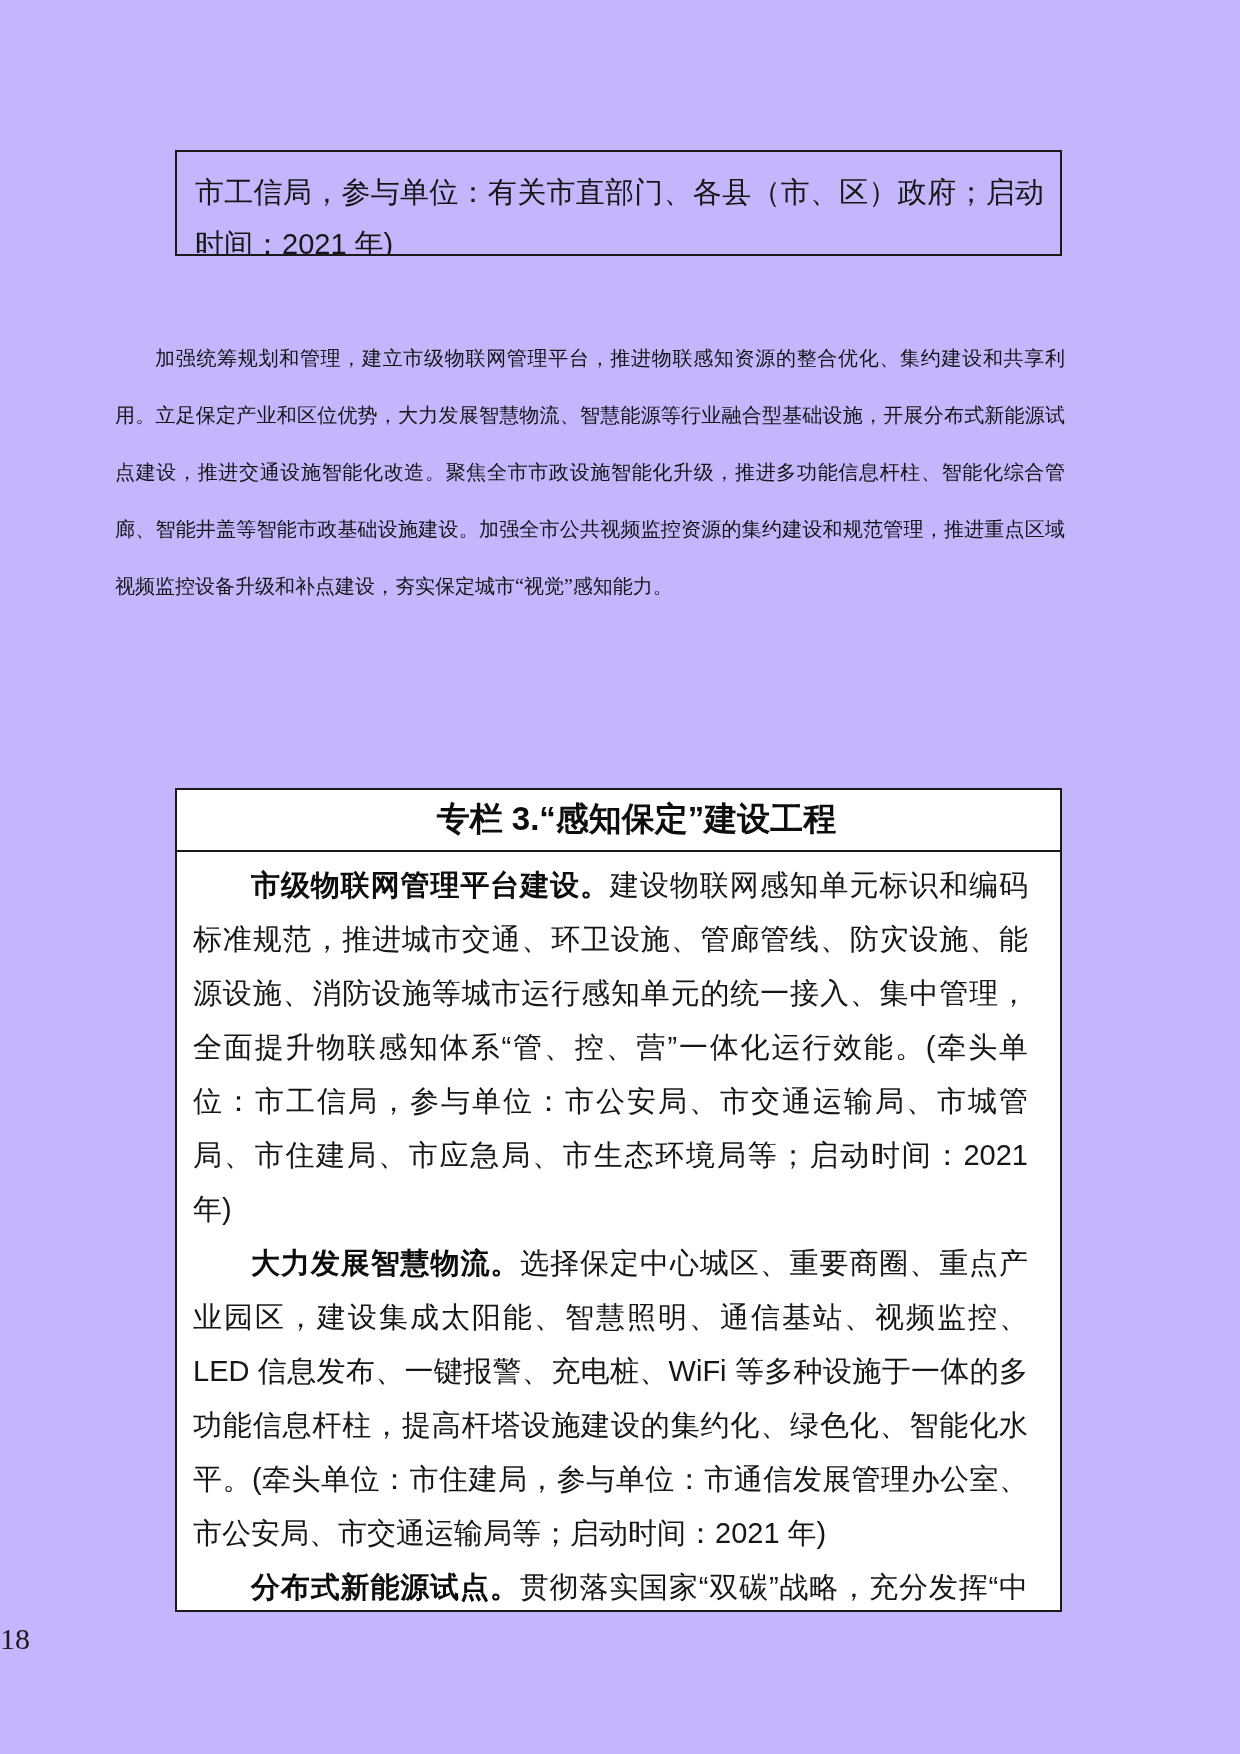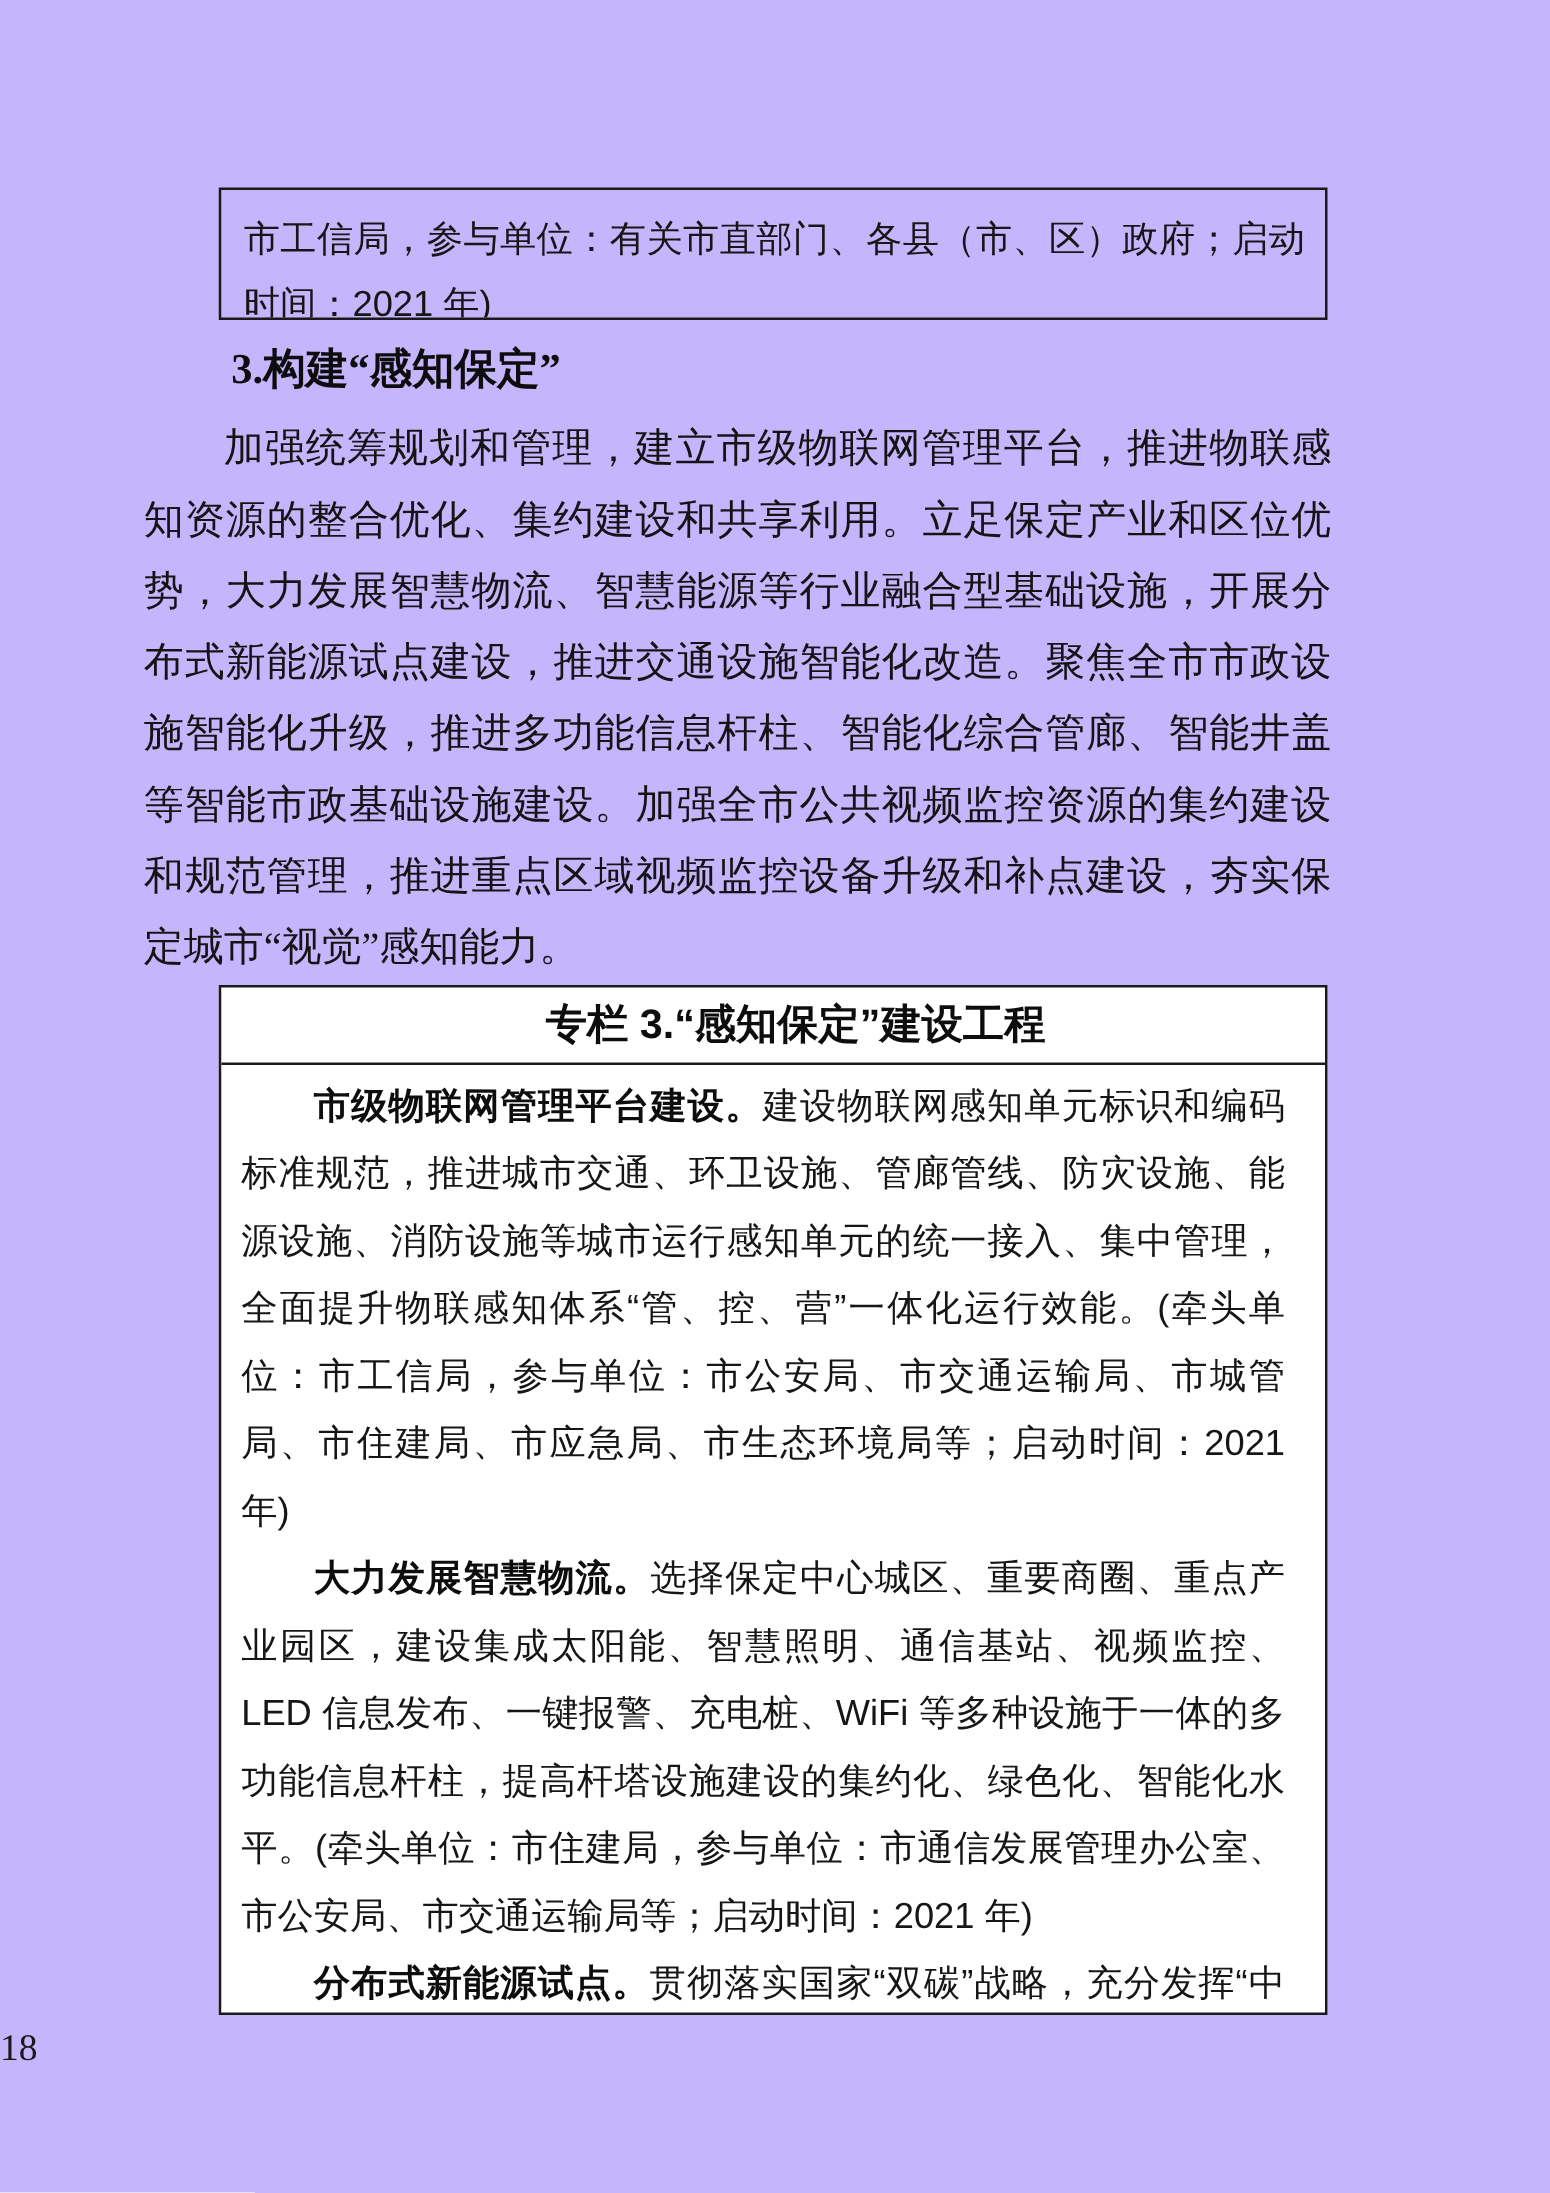--- a/index.html
+++ b/index.html
@@ -47,21 +47,21 @@
     white-space: nowrap;
   }
 
   
   #body-para {
     position: absolute;
     left: 115px;
     top: 330px;
     width: 950px;
     font-family: "Liberation Serif", serif;
-    font-size: 32px;
+    font-size: 20px;
     line-height: 57px;
     text-align: justify;
     text-indent: 2em;
     color: #141414;
   }
 
   
   #panel {
     position: absolute;
     left: 175px;
@@ -116,21 +116,20 @@
 </style>
 </head>
 <body>
 
 <div id="page">
 
   <div id="cont-box">
     <span>市工信局，参与单位：有关市直部门、各县（市、区）政府；启动时间：2021 年)</span>
   </div>
 
-  <div id="heading">3.构建“感知保定”</div>
 
   <div id="body-para">加强统筹规划和管理，建立市级物联网管理平台，推进物联感知资源的整合优化、集约建设和共享利用。立足保定产业和区位优势，大力发展智慧物流、智慧能源等行业融合型基础设施，开展分布式新能源试点建设，推进交通设施智能化改造。聚焦全市市政设施智能化升级，推进多功能信息杆柱、智能化综合管廊、智能井盖等智能市政基础设施建设。加强全市公共视频监控资源的集约建设和规范管理，推进重点区域视频监控设备升级和补点建设，夯实保定城市“视觉”感知能力。</div>
 
   <div id="panel">
     <div id="panel-title">专栏 3.“感知保定”建设工程</div>
     <div id="panel-body">
       <p class="panel-para">
         <span class="panel-lead">市级物联网管理平台建设。</span><span>建设物联网感知单元标识和编码标准规范，推进城市交通、环卫设施、管廊管线、防灾设施、能源设施、消防设施等城市运行感知单元的统一接入、集中管理，全面提升物联感知体系“管、控、营”一体化运行效能。(牵头单位：市工信局，参与单位：市公安局、市交通运输局、市城管局、市住建局、市应急局、市生态环境局等；启动时间：2021 年)</span>
       </p>
       <p class="panel-para">

